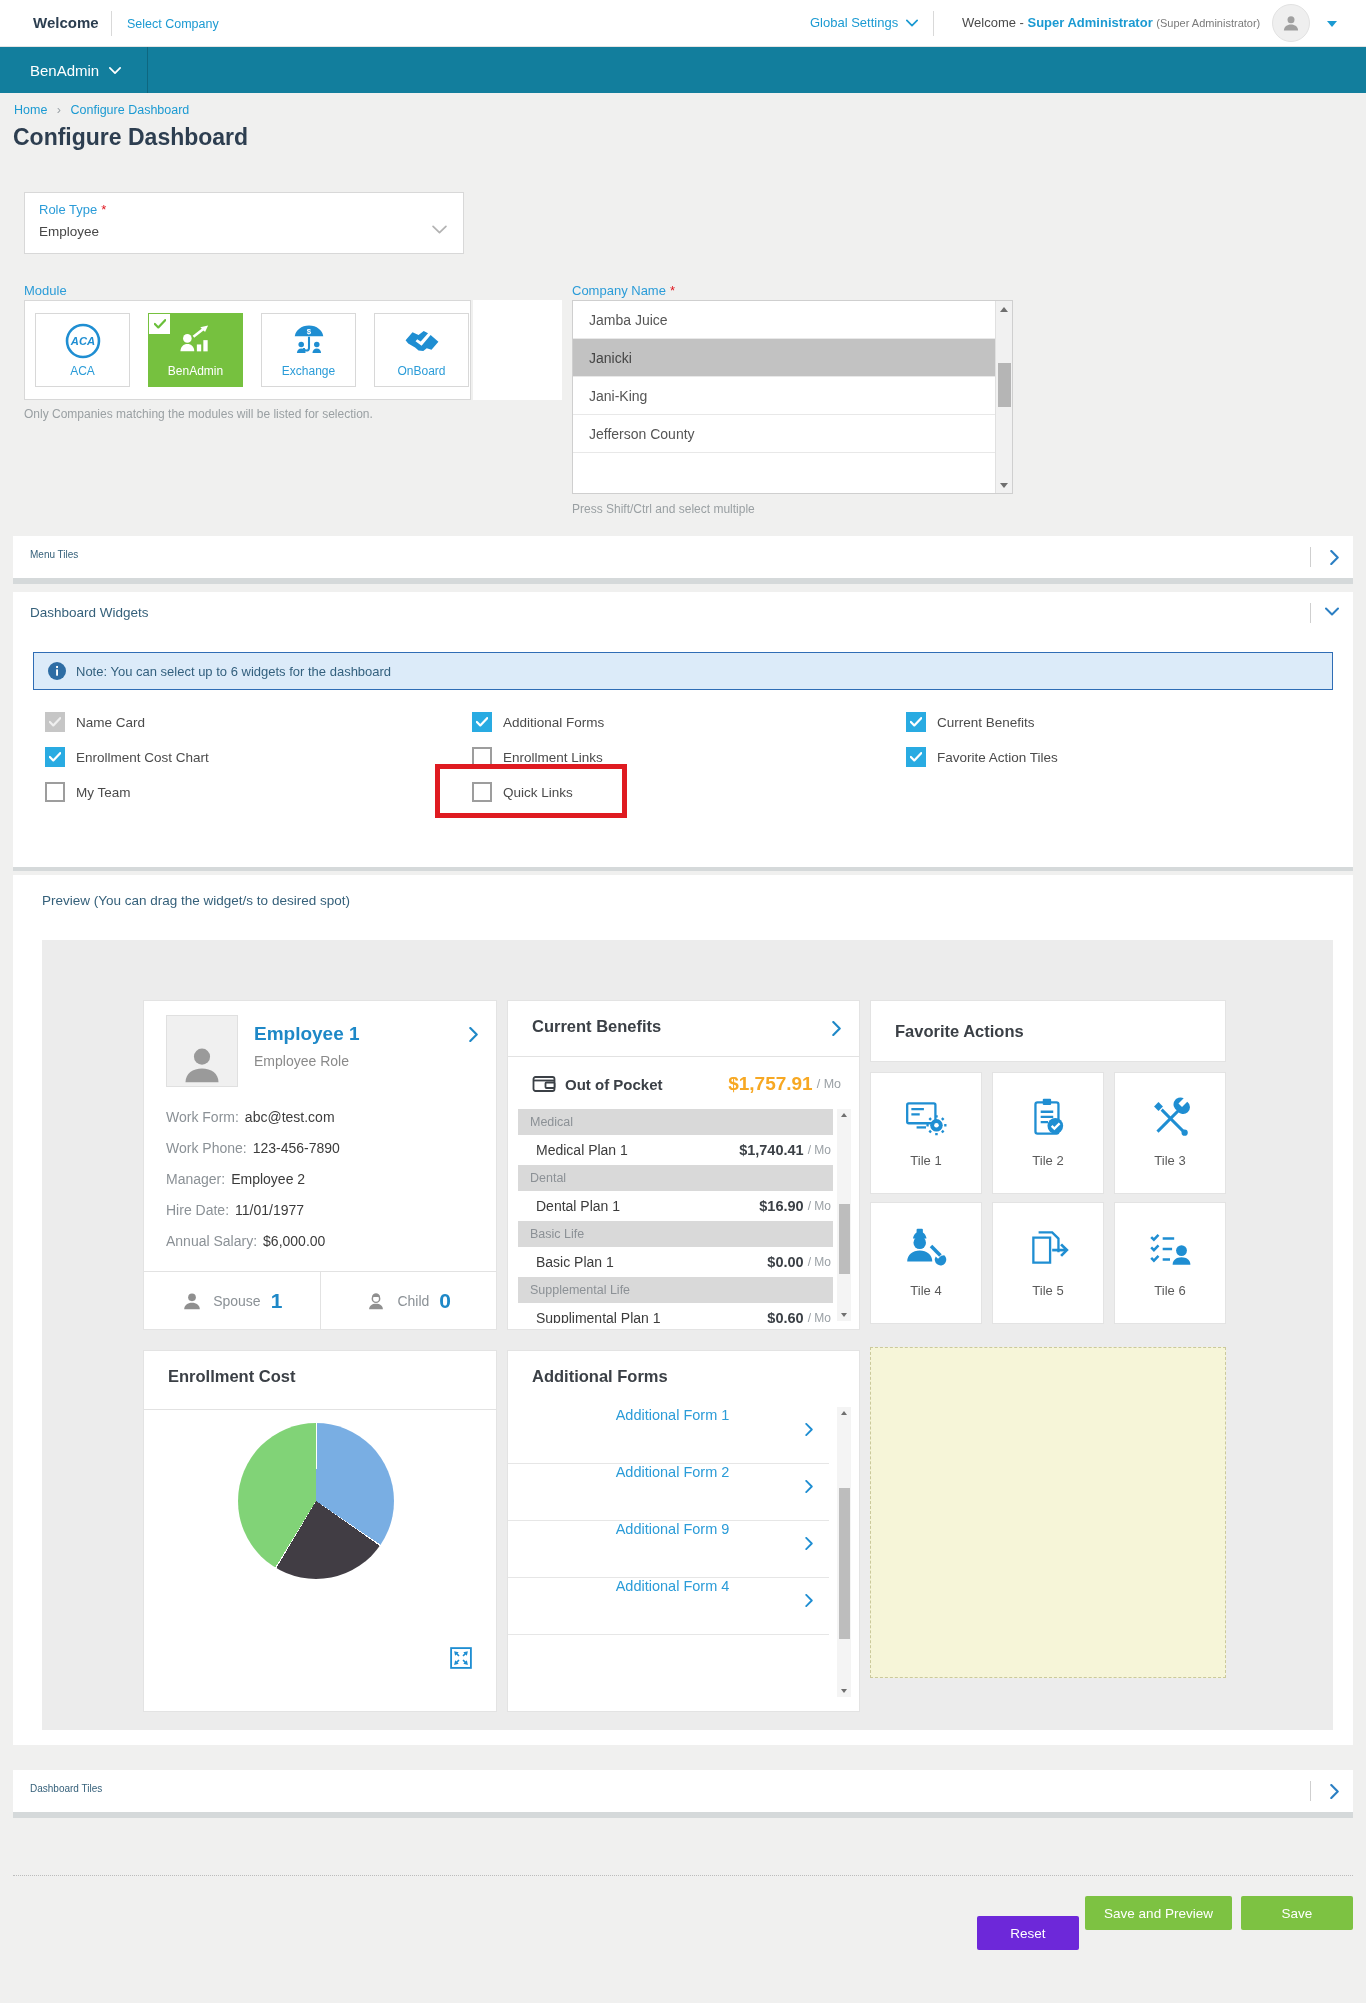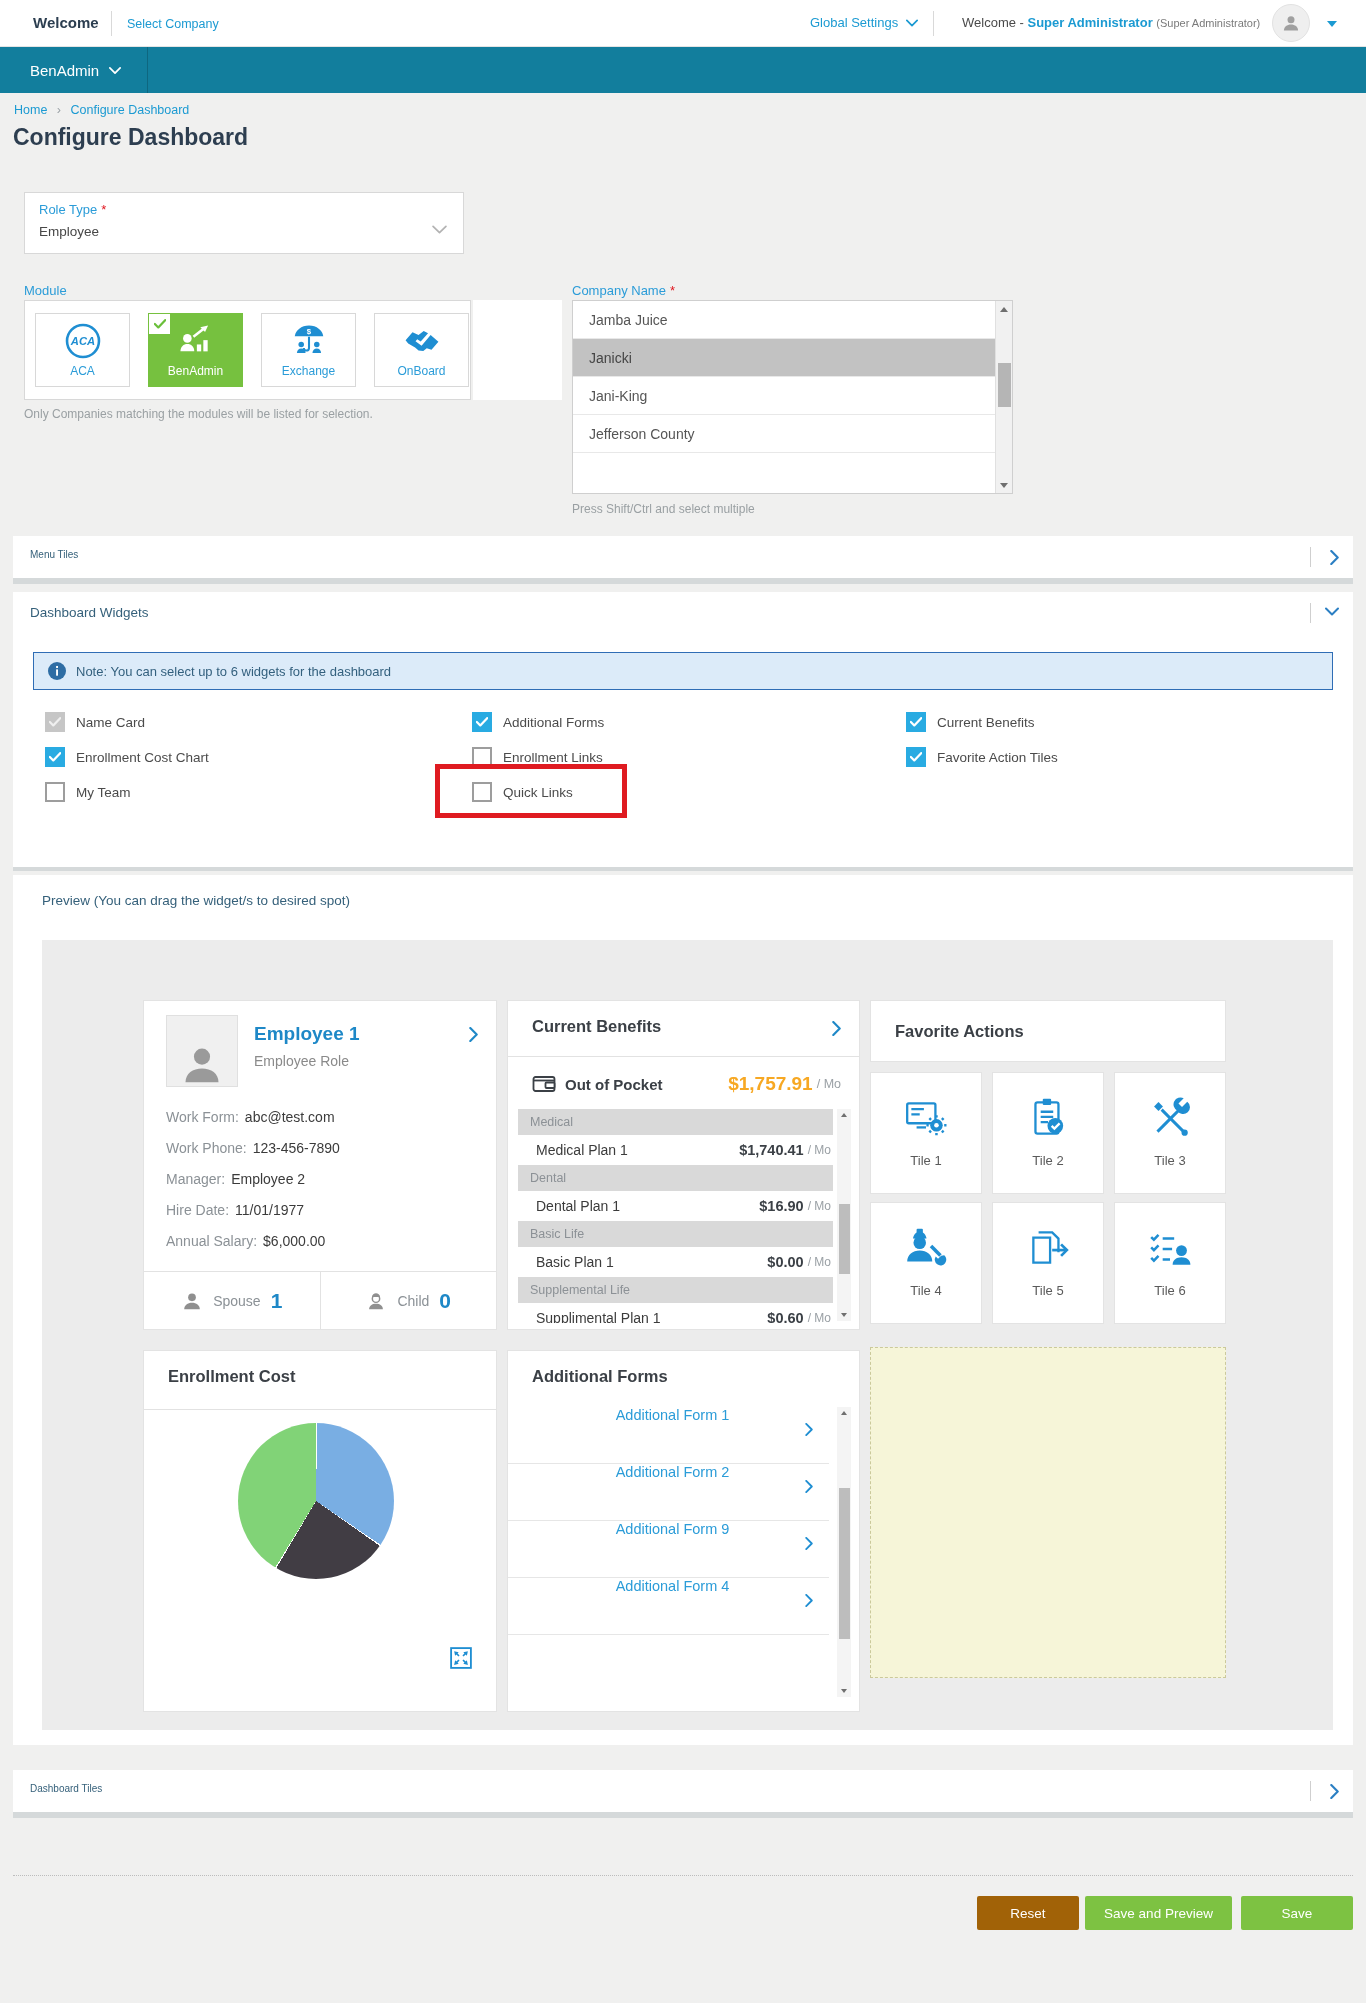--- a/index.html
+++ b/index.html
@@ -147,21 +147,21 @@
   .af-row .t { font-size:14.5px; color:#2b9cd8; }
   .af-row .ic { margin-left:auto; width:8px; height:13px; color:#1f8ed2; }
   .af-sbar { position:absolute; top:56px; right:8px; width:14px; height:290px; background:#f4f4f4; }
 
   .yellowbox { position:absolute; background:#f6f5d8; border:1px dashed #cbc99b; }
 
   
   .dotted { position:absolute; left:13px; top:1875px; width:1340px; border-top:1px dotted #bdbdbd; }
   .btnrow { position:absolute; left:0; top:1896px; width:1366px; height:34px; }
   .btn { position:absolute; height:34px; border:none; border-radius:2px; color:#fff; font-size:13.5px; font-family:inherit; cursor:pointer; }
-  .btn.gray { background:#a16207; }
+  .btn.gray { background:#6d28d9;margin-top:20px; }
   .btn.green { background:#7dc242; }
   #btn-reset { left:977px; width:102px; }
   #btn-savepreview { left:1085px; width:147px; }
   #btn-save { left:1241px; width:112px; }
 </style>
 </head>
 <body>
 
 <div class="tophdr">
   <div class="welcome">Welcome</div>

